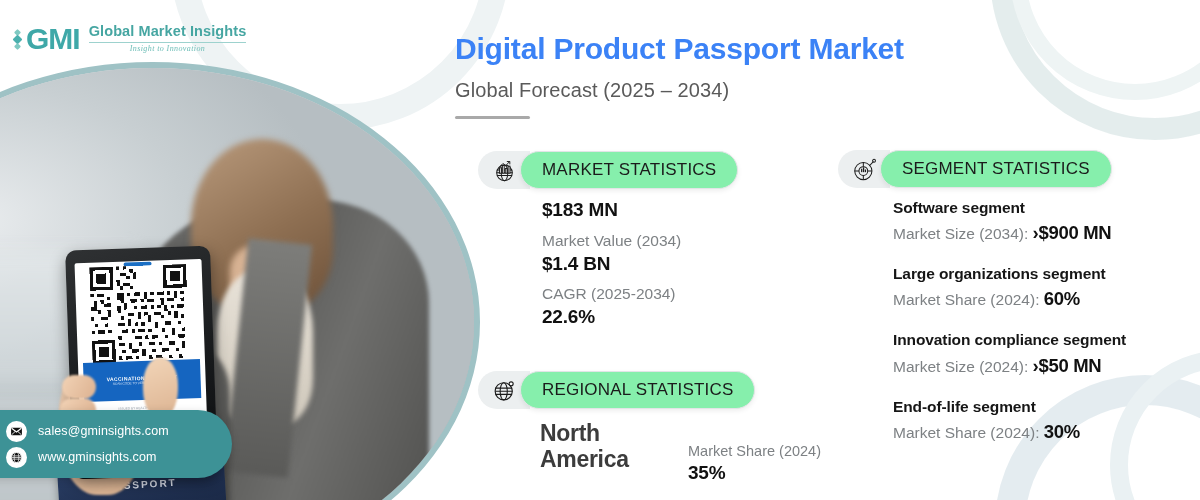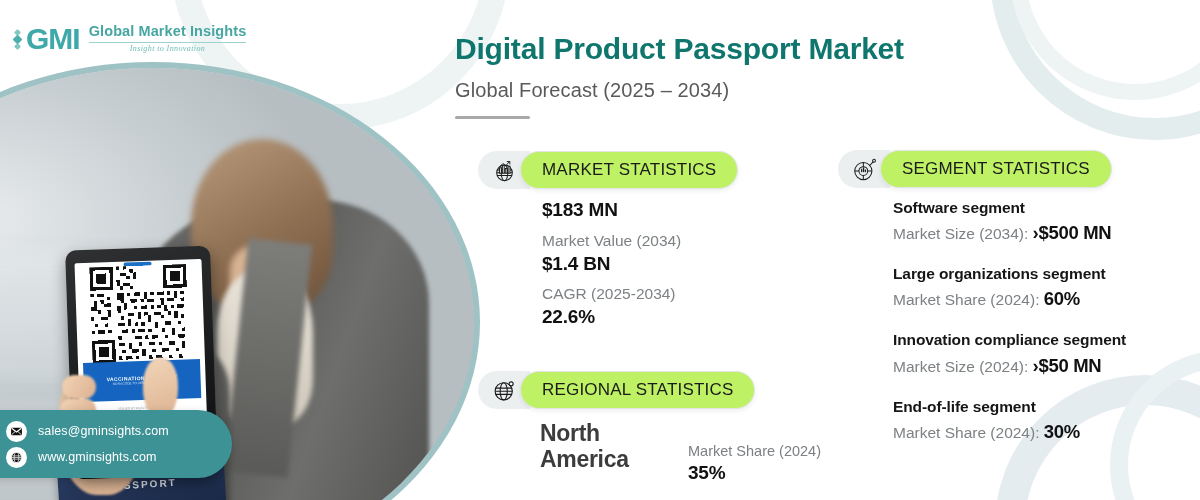--- a/index.html
+++ b/index.html
@@ -279,21 +279,21 @@
   .logo-rule { height: 1px; background: #9dd2ce; margin: 3px 0 2px; }
   .logo-tag {
     font-size: 8px; color: #6cbdb6; letter-spacing: .4px;
     text-align: center; font-style: italic;
     font-family: "Liberation Serif", serif;
   }
 
   
   .header { position: absolute; left: 455px; top: 32px; width: 720px; }
   .title {
-    font-size: 30px; font-weight: 700; color: #0f766e;
+    font-size: 30px; font-weight: 700; color: #3b82f6;
     letter-spacing: -.2px; line-height: 1.15;
     font-family: "Liberation Sans", sans-serif;
   }
   .subtitle {
     font-size: 20px; color: #5a5a5a; margin-top: 12px;
     letter-spacing: .1px;
     font-family: "Liberation Sans", sans-serif;
   }
   .rule { width: 75px; height: 3px; background: #a9a9a9; margin-top: 14px; border-radius: 2px; }
 
@@ -306,21 +306,21 @@
   .pill-icon {
     width: 52px; height: 38px;
     background: #eceff0;
     border-radius: 19px 0 0 19px;
     display: flex; align-items: center; justify-content: center;
     flex: 0 0 auto;
   }
   .pill-icon svg { width: 25px; height: 25px; display: block; }
   .pill-label {
     height: 38px;
-    background: #bef264;
+    background: #86efac;
     border: 1px solid #e2e5e6;
     border-radius: 19px;
     display: flex; align-items: center;
     padding: 0 21px;
     margin-left: -10px;
     font-size: 17px; color: #1b1b1b; letter-spacing: .2px;
     box-shadow: 0 2px 5px rgba(0,0,0,.07);
     font-family: "Liberation Sans", sans-serif;
     white-space: nowrap;
   }
@@ -660,21 +660,21 @@
         <circle cx="28.2" cy="4.8" r="1.8"></circle>
       </svg>
     </span>
     <span class="pill-label">SEGMENT STATISTICS</span>
   </div>
 
   <div class="segment-block">
     <div class="seg-item">
       <div class="seg-title">Software segment</div>
       <div class="seg-line">
-        <span class="seg-key">Market Size (2034): </span><span class="seg-val">›$500 MN</span>
+        <span class="seg-key">Market Size (2034): </span><span class="seg-val">›$900 MN</span>
       </div>
     </div>
     <div class="seg-item">
       <div class="seg-title">Large organizations segment</div>
       <div class="seg-line">
         <span class="seg-key">Market Share (2024): </span><span class="seg-val">60%</span>
       </div>
     </div>
     <div class="seg-item">
       <div class="seg-title">Innovation compliance segment</div>

